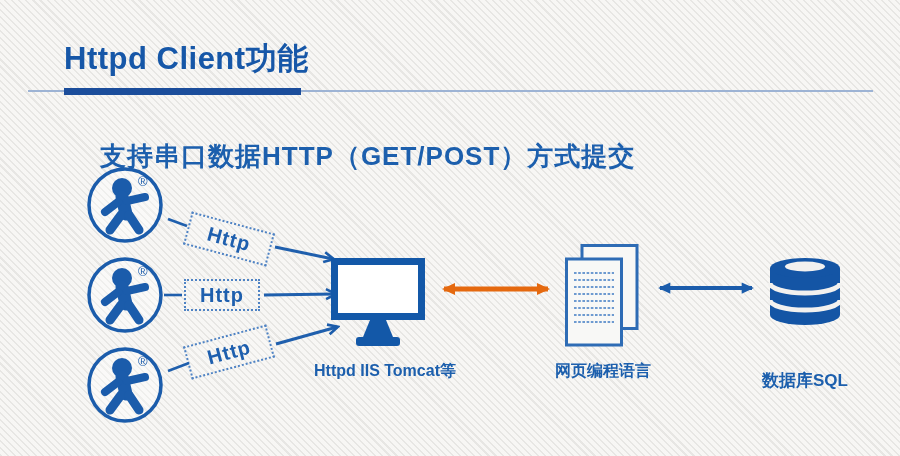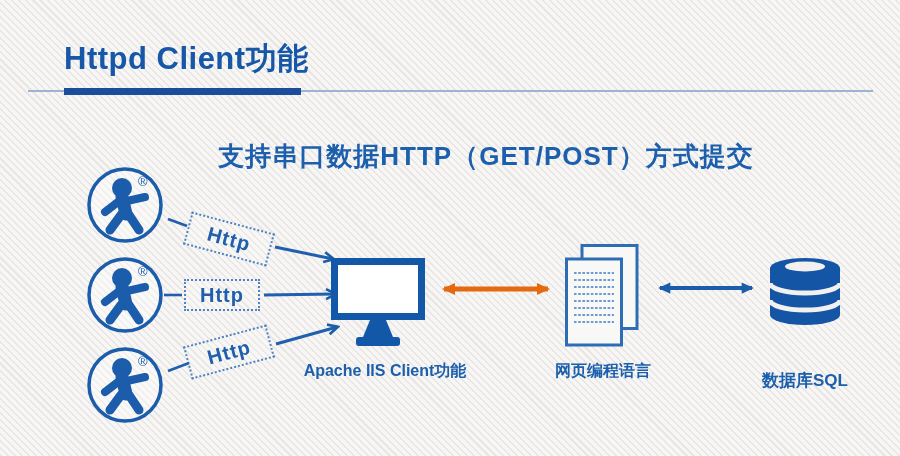--- a/index.html
+++ b/index.html
@@ -32,22 +32,22 @@
   }
   .divider-line{
     position:absolute;left:28px;top:90px;width:845px;height:2px;
     background:var(--divider-line);
   }
   .divider-accent{
     position:absolute;left:64px;top:88px;width:237px;height:7px;
     background:var(--dark-blue-bar);
   }
   .subtitle{
-    position:absolute;left:86px;top:139px;width:800px;
-    text-align:center;font-size:26px;font-weight:bold;
+    position:absolute;left:100px;top:139px;width:800px;
+    font-size:26px;font-weight:bold;
     color:var(--caption-blue);letter-spacing:1px;white-space:nowrap;
   }
   .device{position:absolute;width:78px;height:78px;}
   .device-1{left:86px;top:166px;}
   .device-2{left:86px;top:256px;}
   .device-3{left:86px;top:346px;}
 
   .http-tag{
     position:absolute;border:2px dotted var(--tag-border-blue);
     color:#1e5fae;font-size:20px;font-weight:bold;
@@ -159,21 +159,21 @@
   </svg>
 
   <div class="node monitor-node">
     <svg width="94" height="90" viewBox="0 0 94 90">
       <rect x="3.5" y="3.5" width="87" height="55" fill="#ffffff" stroke="#1358a8" stroke-width="7"></rect>
       <polygon points="39,62 55,62 62,79 32,79" fill="#1358a8"></polygon>
       <rect x="25" y="79" width="44" height="9" rx="3" fill="#1358a8"></rect>
     </svg>
   </div>
   <div class="caption caption-server">
-    <div>Apache IIS Client功能</div>
+    <div>Httpd IIS Tomcat等</div>
   </div>
 
   <div class="node docs-node">
     <svg width="74" height="104" viewBox="0 0 74 104">
       <rect x="17" y="1.5" width="55" height="83" fill="#f8f8f6" stroke="#2e6cb5" stroke-width="3"></rect>
       <rect x="1.5" y="15" width="55" height="86" fill="#f8f8f6" stroke="#2e6cb5" stroke-width="3"></rect>
       <g stroke="#6d9ad0" stroke-width="2.2" stroke-dasharray="2.6 1.6">
         <line x1="9" y1="29" x2="49" y2="29"></line>
         <line x1="9" y1="36" x2="49" y2="36"></line>
         <line x1="9" y1="43" x2="49" y2="43"></line>

